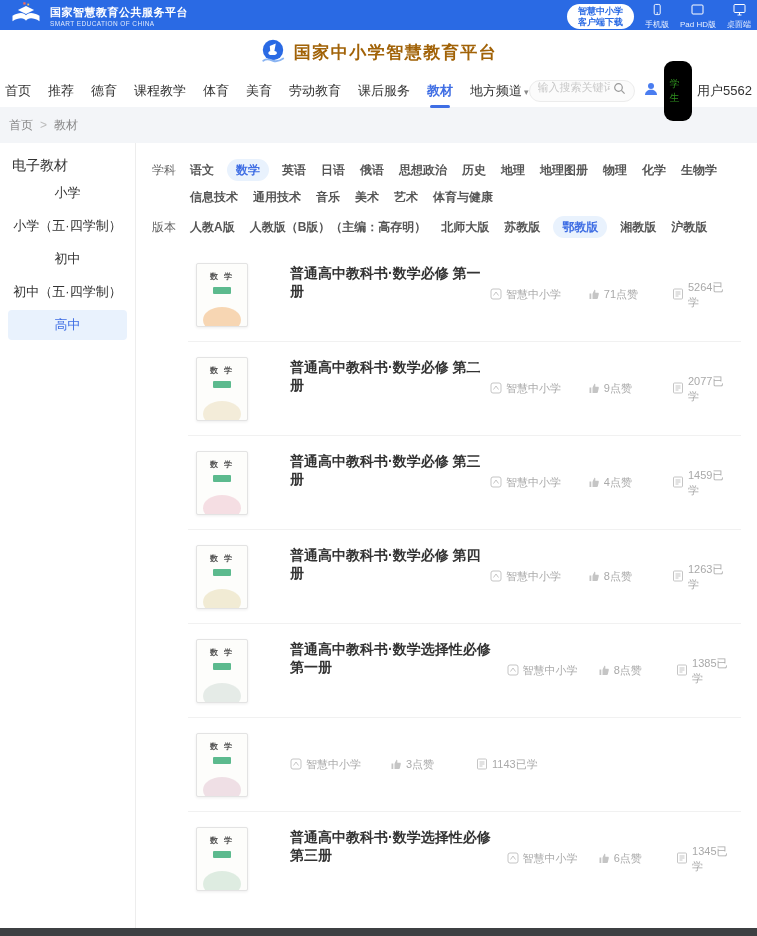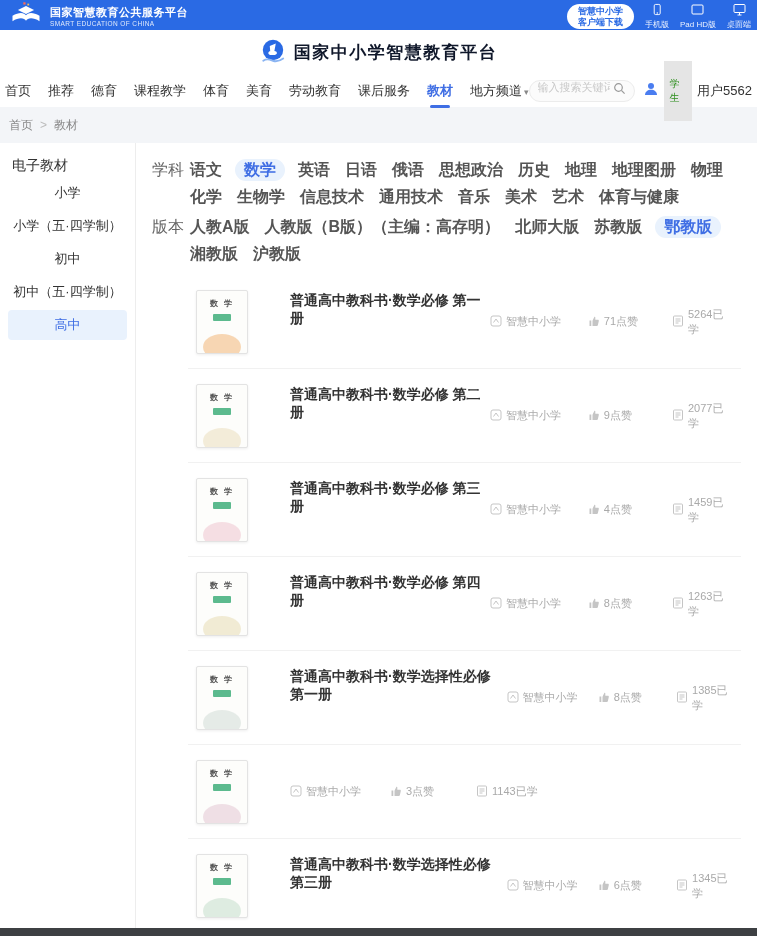--- a/index.html
+++ b/index.html
@@ -14,55 +14,55 @@
   .brand-text .cn { font-size:11px; font-weight:bold; letter-spacing:.5px; }
   .brand-text .en { font-size:6.5px; opacity:.85; letter-spacing:.4px; }
   .banner-right { display:flex; align-items:center; gap:11px; }
   .download-pill { background:#fff; color:#2a6ae4; border-radius:13px; padding:2px 11px;
     text-align:center; font-size:9px; font-weight:bold; line-height:1.2; cursor:pointer; }
   .client { display:flex; flex-direction:column; align-items:center; gap:1px;
     font-size:8px; color:#eaf1ff; cursor:pointer; }
 
   
   .header { height:45px; background:#fff; display:flex; align-items:center; justify-content:center; gap:8px; }
-  .platform-title { font-size:17px; font-weight:bold; color:#0f172a; letter-spacing:1.5px; }
+  .platform-title { font-size:17px; font-weight:bold; color:#a16207; letter-spacing:1.5px; }
 
   
   .nav-bar { height:32px; display:flex; align-items:center; padding:0 5px; }
   .nav-items { display:flex; align-items:center; gap:17px; font-size:13px; color:#333; }
   .nav-item { cursor:pointer; position:relative; white-space:nowrap; }
   .nav-item.active { color:#3f6ee4; font-weight:bold; }
   .nav-item.active::after { content:''; position:absolute; left:50%; transform:translateX(-50%);
     bottom:-8px; width:20px; height:3px; background:#3f6ee4; border-radius:2px; }
   .caret { font-size:9px; color:#888; margin-left:2px; }
   .nav-right { margin-left:auto; display:flex; align-items:center; gap:8px; }
   .search-box { width:106px; height:22px; background:#fbfbfb; border:1px solid #ececec;
     border-radius:12px; display:flex; align-items:flex-start; padding:0 8px; gap:3px; }
   .search-box input { border:none; outline:none; background:transparent; width:72px;
     font-size:11px; color:#333; font-family:inherit; }
   .search-box input::placeholder { color:#c9c9c9; }
   .user-area { display:flex; align-items:center; gap:5px; cursor:pointer; }
-  .role-badge { background:#e5e5e5; color:#2f8f1f; font-size:10px; padding:16px 6px; border-radius:0; }
+  .role-badge { background:#000000; color:#2f8f1f; font-size:10px; padding:16px 6px; border-radius:9px; }
   .username { font-size:13px; color:#333; white-space:nowrap; }
 
   
   .breadcrumb { height:36px; background:#f3f5f8; display:flex; align-items:center;
     padding:0 9px; font-size:12px; color:#888; gap:7px; }
   .breadcrumb .sep { color:#bbb; }
 
   
   .main { display:flex; height:785px; overflow:hidden; }
   .sidebar { width:136px; border-right:1px solid #ededed; padding-top:14px; flex-shrink:0; }
   .sidebar-title { font-size:14px; color:#333; padding-left:12px; margin-bottom:0; }
   .sidebar-item { height:30px; line-height:30px; text-align:center; font-size:13px; color:#333;
     margin:3px 8px; border-radius:4px; cursor:pointer; white-space:nowrap; }
   .sidebar-item.active { background:#e9f2fd; color:#3f6ee4; }
 
   .content { flex:1; padding:16px 10px 0 16px; overflow:hidden; }
-  .filter-row { display:flex; font-size:16px; color:#555; margin-bottom:6px;justify-content:space-between; }
+  .filter-row { display:flex; font-size:12px; color:#555; margin-bottom:6px; }
   .filter-label { width:36px; color:#666; flex-shrink:0; line-height:22px; }
   .filter-items { display:flex; flex-wrap:wrap; column-gap:11px; row-gap:5px; }
   .filter-item { height:22px; line-height:22px; cursor:pointer; white-space:nowrap; padding:0 2px;font-weight:bold; }
   .filter-item.active { background:#e9f2fd; color:#3f6ee4; border-radius:12px; padding:0 9px; }
   .version-row { margin-top:8px; }
 
   
   .book-list { margin:10px 6px 0 36px; }
   .book-row { display:flex; gap:42px; padding:15px 8px 14px; border-bottom:1px solid #f1f1f1; cursor:pointer; }
   .book-row:last-child { border-bottom:none; }

